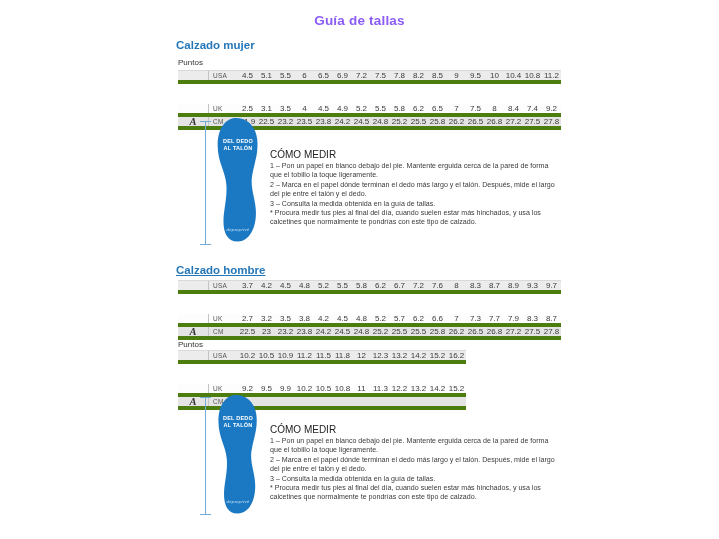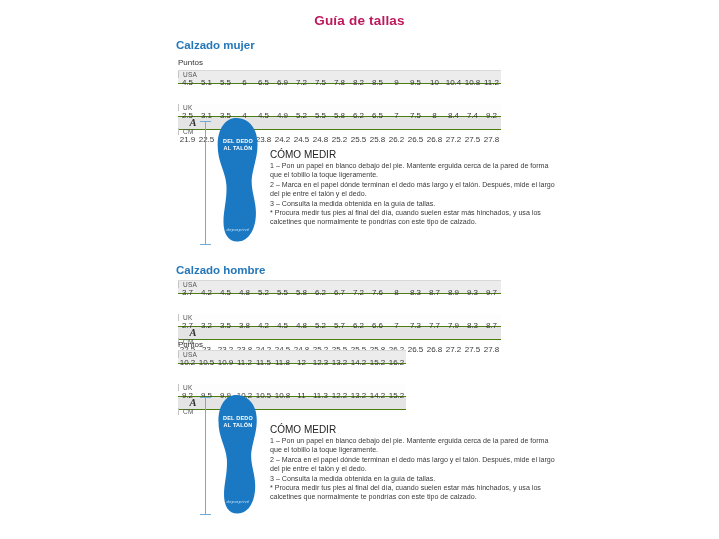--- a/index.html
+++ b/index.html
@@ -3,30 +3,30 @@
 <meta charset="utf-8">
 <style>
   * { margin:0; padding:0; box-sizing:border-box; }
   html,body { background:#ffffff; }
   .page {
     position:relative; width:719px; height:539px; background:#ffffff;
     font-family:"Liberation Sans", sans-serif; overflow:hidden; color:#333;
   }
   .page-title {
     position:absolute; top:13px; left:0; right:0; text-align:center;
-    font-size:13.5px; font-weight:bold; color:#be185d; letter-spacing:0.2px;
+    font-size:13.5px; font-weight:bold; color:#8b5cf6; letter-spacing:0.2px;
   }
   .section-heading {
     position:absolute; left:176px; font-size:11.5px; font-weight:bold; color:#2577b8;
   }
   .points-label { position:absolute; left:178px; font-size:8px; color:#333; }
 
   
   .size-table { position:absolute; left:178px; border-top:1px solid #d9d9d9; }
-  .trow { display:flex; height:13px; align-items:stretch; border-bottom:1px solid #4d7c0f;flex-direction:column; }
+  .trow { display:flex; height:13px; align-items:stretch; border-bottom:4px solid #4d7c0f; }
   .trow.r-usa { background:#ececec; }
   .trow.r-uk  { background:#fdfdfd;margin-top:20px; }
   .trow.r-cm  { background:#e4e4e4; }
   .c-marker {
     width:30px; display:flex; align-items:center; justify-content:center;
     font-family:"Liberation Serif", serif; font-style:italic; font-weight:bold;
     font-size:10.5px; color:#333;
   }
   .c-unit {
     width:30px; display:flex; align-items:center; padding-left:4px;
@@ -163,21 +163,21 @@
     <div class="howto-title">CÓMO MEDIR</div>
     <div>
 
     <div class="howto-line">1 – Pon un papel en blanco debajo del pie. Mantente erguida cerca de la pared de forma que el tobillo la toque ligeramente.</div>
         <div class="howto-line">2 – Marca en el papel dónde terminan el dedo más largo y el talón. Después, mide el largo del pie entre el talón y el dedo.</div>
         <div class="howto-line">3 – Consulta la medida obtenida en la guía de tallas.</div>
         <div class="howto-line">* Procura medir tus pies al final del día, cuando suelen estar más hinchados, y usa los calcetines que normalmente te pondrías con este tipo de calzado.</div>
       </div>
   </div>
 
-  <div class="section-heading" style="top:264px;">Calzado hombre</div>
+  <div class="section-heading" style="top:264px;text-decoration:underline;">Calzado hombre</div>
   <div class="points-label" style="top:284px;">Puntos</div>
 
   <div class="size-table" style="top:280px;">
     <div class="trow r-usa">
       <div class="c-marker"></div>
       <div class="c-unit">USA</div>
       <div class="c-vals">
 
       <span class="val">3.7</span>
           <span class="val">4.2</span>

